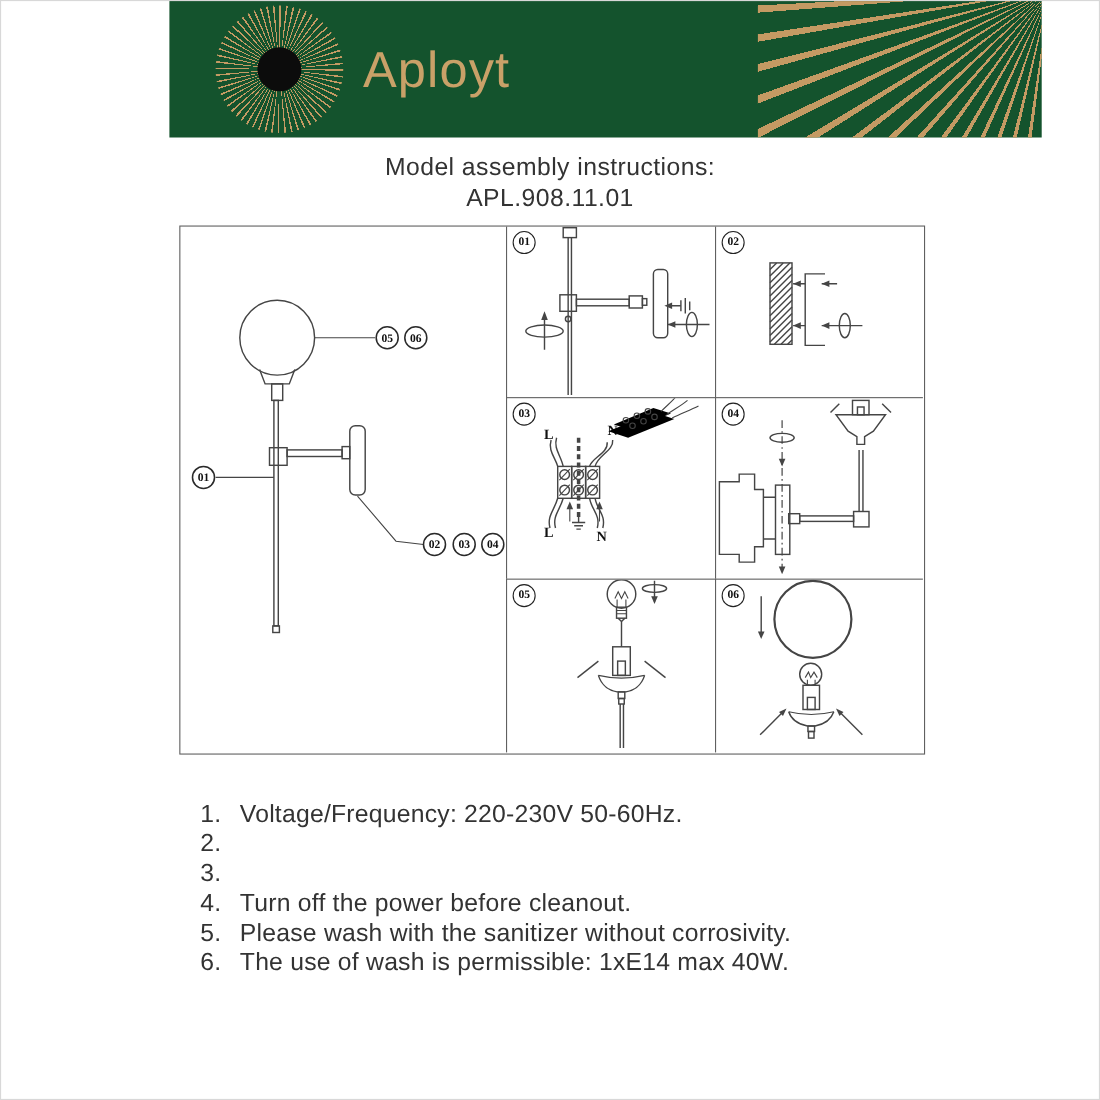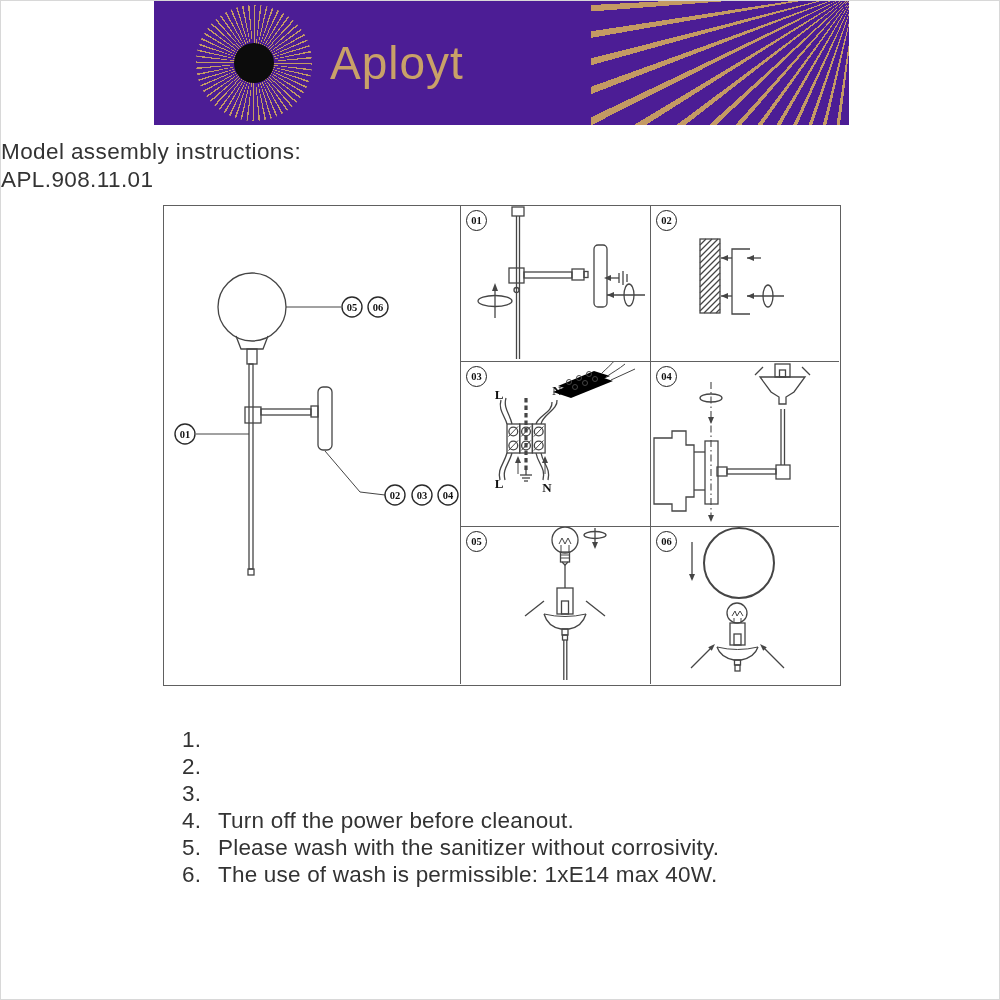--- a/index.html
+++ b/index.html
@@ -1,30 +1,30 @@
 <!DOCTYPE html>
 <html><head>
 <meta charset="utf-8">
 <style>
   html,body{margin:0;padding:0;background:#fff;}
   body{font-family:"Liberation Sans",sans-serif;}
   .page{position:relative;width:998px;height:998px;border:1px solid #d8d8d8;background:#fff;overflow:hidden;}
 
   
-  .banner{position:absolute;left:153px;top:0;width:695px;height:124px;background:#4c1d95;}
+  .banner{position:absolute;left:153px;top:0;width:793px;height:124px;background:#14532d;}
   .logo{position:absolute;left:42px;top:4px;width:116px;height:116px;border-radius:50%;
         background:repeating-conic-gradient(#c49a63 0deg 1.5deg, rgba(0,0,0,0) 1.5deg 6deg);}
   .logo::after{content:"";position:absolute;inset:38px;border-radius:50%;background:#0c0c0c;}
   .brand{position:absolute;left:176px;top:0;height:124px;display:flex;align-items:center;
          color:#c9a168;font-size:46px;font-weight:400;letter-spacing:1px;}
   .rays{position:absolute;right:0;top:0;width:258px;height:124px;
         background:repeating-conic-gradient(from 183deg at 103% -8%, rgba(0,0,0,0) 0deg 4.2deg, #c49a63 4.2deg 5.6deg);}
 
   
-  .title-block{position:absolute;left:0;top:137px;width:100%;text-align:left;
+  .title-block{position:absolute;left:0;top:137px;width:100%;text-align:center;
                font-size:22.5px;line-height:27.5px;color:#333;letter-spacing:.4px;}
 
   
   .diagram{position:absolute;left:162px;top:204px;width:678px;height:481px;
            border:1.5px solid #606060;box-sizing:border-box;background:#fff;}
   .panel{position:absolute;box-sizing:border-box;}
   .bl{border-left:1.5px solid #606060;}
   .bt{border-top:1.5px solid #606060;}
   .p-main{left:0;top:0;width:296px;height:478px;}
   .p01{left:296px;top:0;width:190px;height:155px;}
@@ -362,20 +362,21 @@
           <polygon class="fillshape" points="109,117 115.8,120.2 112.2,123.8"></polygon>
         </g>
       </svg>
     </div>
 
   </div>
 
   <div class="instr">
     <div class="irow">
       <span class="inum">1.</span>
+      <span class="itxt">Voltage/Frequency: 220-230V 50-60Hz.</span>
     </div>
     <div class="irow">
       <span class="inum">2.</span>
     </div>
     <div class="irow">
       <span class="inum">3.</span>
     </div>
     <div class="irow">
       <span class="inum">4.</span>
       <span class="itxt">Turn off the power before cleanout.</span>

